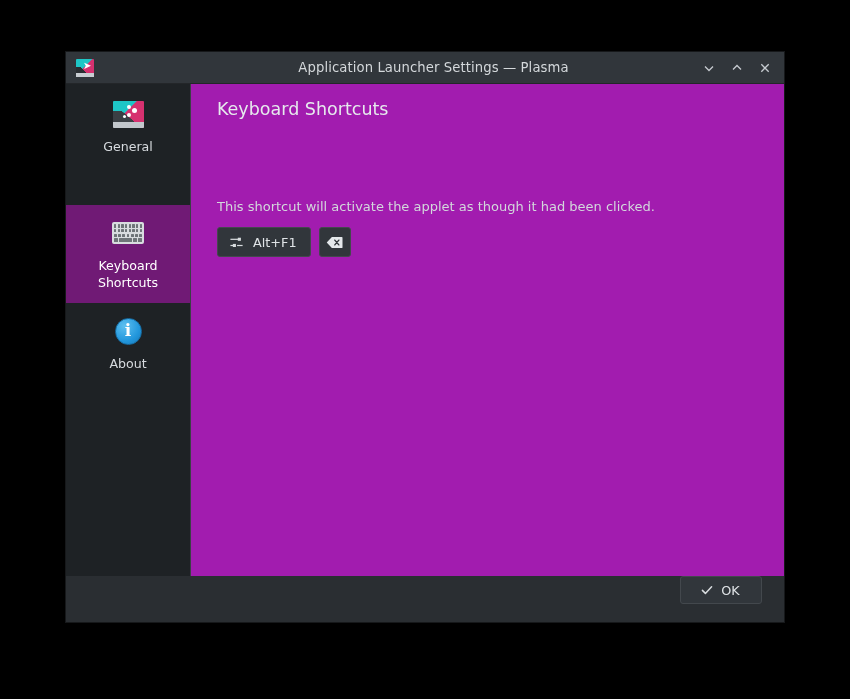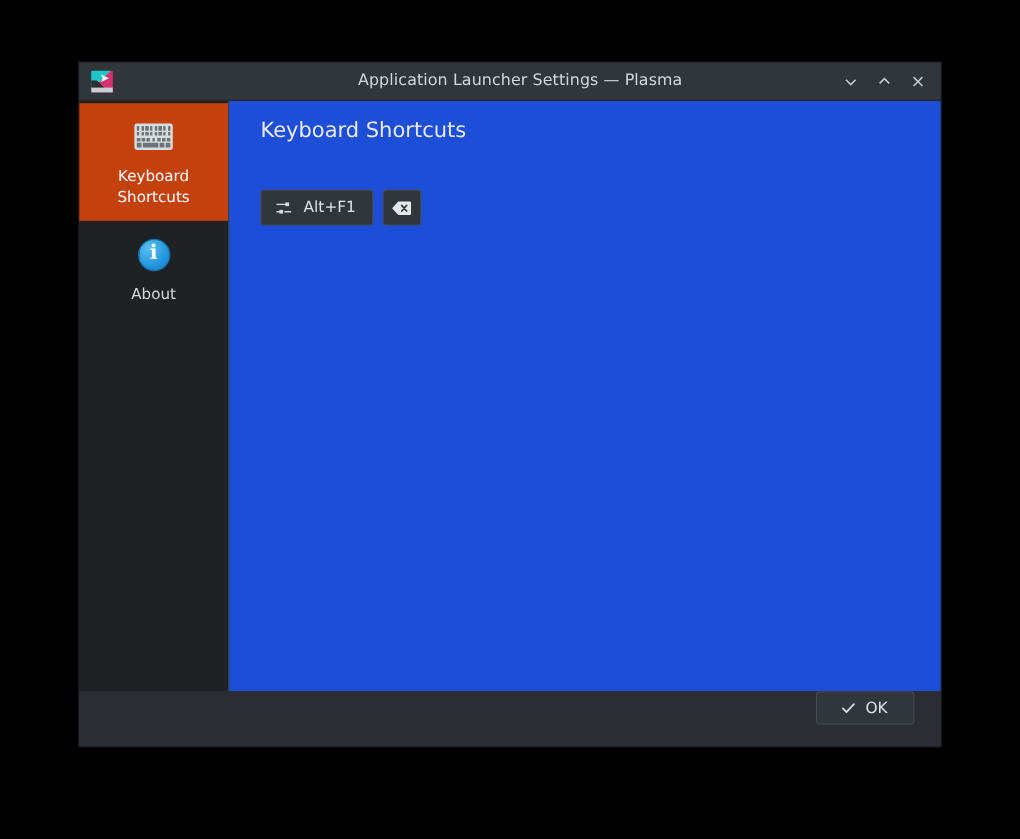--- a/index.html
+++ b/index.html
@@ -117,21 +117,21 @@
     padding-top: 2px;
     box-sizing: border-box;
   }
   .side-item {
     padding: 11px 6px 12px 6px;
     text-align: center;
     cursor: pointer;
     user-select: none;
   }
   .side-item.selected,
-  .side-item.selected:hover { background: #c2410c; }
+  .side-item.selected:hover { background: #701a75; margin-top: 38px; }
   .side-item .icon-wrap {
     height: 34px;
     display: flex;
     align-items: center;
     justify-content: center;
     margin-bottom: 7px;
   }
   .side-label {
     font-size: 12.6px;
     color: #d6dade;
@@ -205,25 +205,26 @@
     font-size: 17px;
     font-weight: bold;
     line-height: 1;
     padding-bottom: 1px;
   }
 
   
   .content {
     flex: 1;
     min-width: 0;
-    background: #1d4ed8;
+    background: #a21caf;
     padding: 14px 16px 0 26px;
     box-sizing: border-box;
     display: flex;
     flex-direction: column;
+    gap: 40px;
   }
   .page-title {
     font-size: 17.5px;
     color: #e6eaed;
     font-weight: normal;
     margin: 0 0 38px 0;
     line-height: 22px;
   }
   .shortcut-block { padding-left: 0; }
   .shortcut-desc {
@@ -324,20 +325,33 @@
           </svg>
         </span>
       </div>
     </div>
   </div>
 
   <div class="win-body">
 
     <div class="sidebar">
 
+      <div class="side-item">
+        <div class="icon-wrap">
+          <div class="icon-general">
+            <div class="g-dark"></div>
+            <div class="g-bar"></div>
+            <div class="g-dot d1"></div>
+            <div class="g-dot d2"></div>
+            <div class="g-dot d3"></div>
+            <div class="g-dot d4"></div>
+          </div>
+        </div>
+        <div class="side-label">General</div>
+      </div>
 
       <div class="side-item selected">
         <div class="icon-wrap">
           <div class="icon-keyboard">
             <div class="krow">
                 <div class="key"></div>
                 <div class="key"></div>
                 <div class="key"></div>
                 <div class="key"></div>
                 <div class="key"></div>
@@ -384,20 +398,21 @@
         </div>
         <div class="side-label">About</div>
       </div>
 
     </div>
 
     <div class="content">
       <h1 class="page-title">Keyboard Shortcuts</h1>
 
       <div class="shortcut-block">
+        <p class="shortcut-desc">This shortcut will activate the applet as though it had been clicked.</p>
         <div class="shortcut-row">
 
           <button class="btn btn-shortcut">
             <span>
               <svg width="15" height="15" viewBox="0 0 16 16" fill="none" stroke="#d8dcdf" stroke-width="1.3">
                 <path d="M1.5 4.6 H11"></path>
                 <path d="M1.5 11.2 H5"></path>
                 <path d="M8.6 11.2 H14.5"></path>
                 <rect x="9.4" y="2.9" width="3.3" height="3.3" fill="#d8dcdf" stroke="none"></rect>
                 <rect x="4.1" y="9.5" width="3.3" height="3.3" fill="#d8dcdf" stroke="none"></rect>

